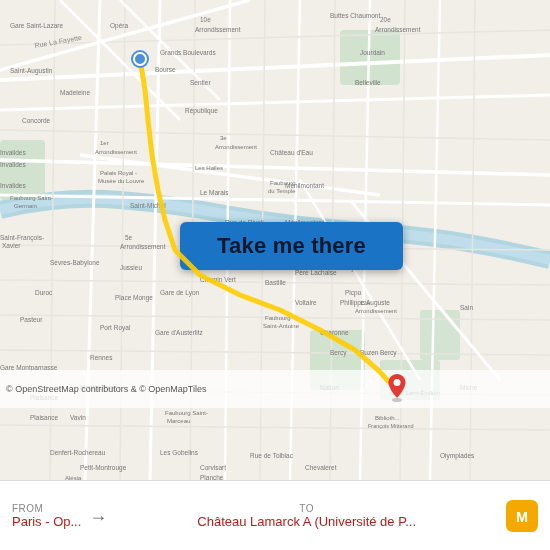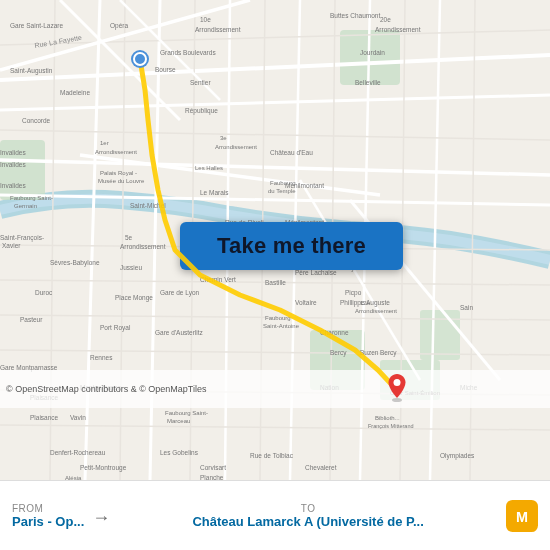--- a/index.html
+++ b/index.html
@@ -123,22 +123,22 @@
 
     .route-label {
       font-size: 10px;
       color: #888;
       text-transform: uppercase;
       letter-spacing: 0.5px;
     }
 
     .route-name {
       font-size: 13px;
-      font-weight: 700;
-      color: #0369a1;
+      font-weight: 400;
+      color: #b91c1c;
       white-space: nowrap;
       overflow: hidden;
       text-overflow: ellipsis;
     }
 
     
     .moovit-logo {
       flex: 0 0 auto;
       display: flex;
       align-items: center;

